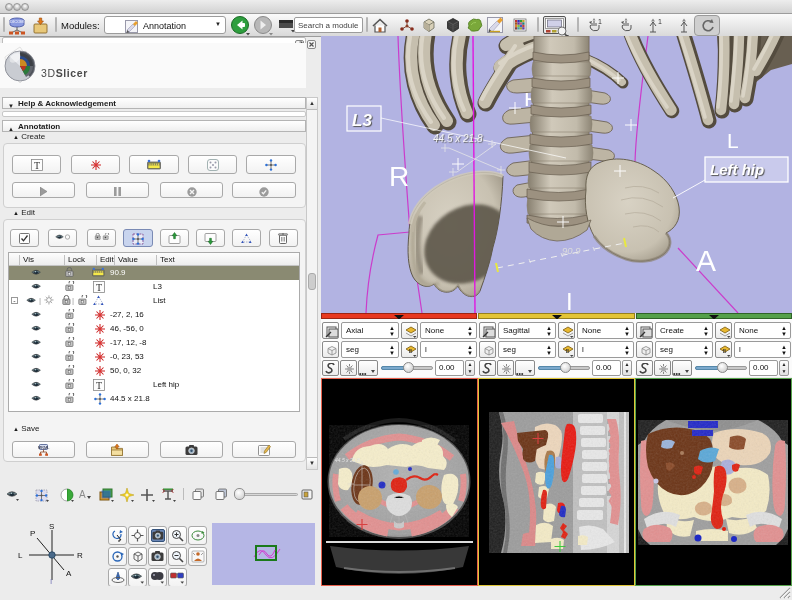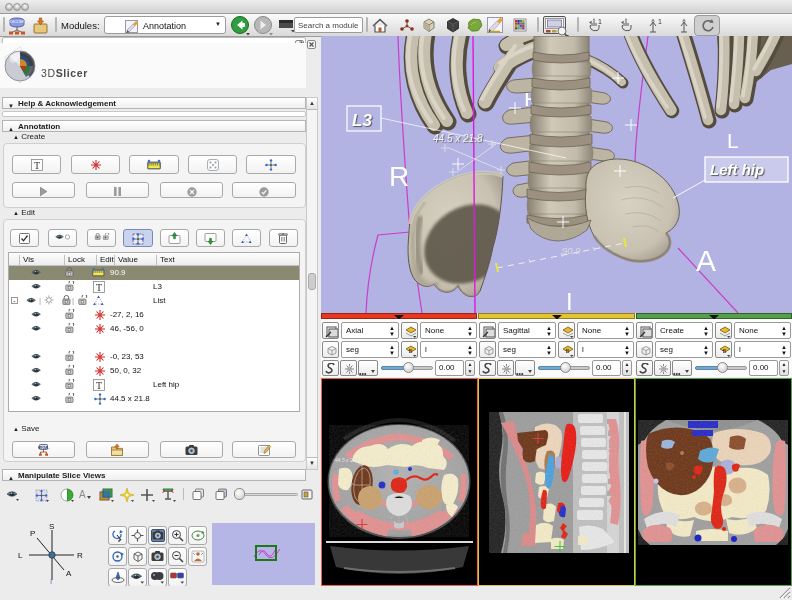--- a/index.html
+++ b/index.html
@@ -528,20 +528,36 @@
       <svg class="abs" style="left:55px;top:1px" width="12" height="12">
           <g transform="scale(0.9)">
             <use href="#lockopen"></use>
           </g>
         </svg>
       <svg class="abs" style="left:85px;top:1px" width="12" height="12">
           <use href="#fidstar"></use>
         </svg>
       <span class="abs" style="left:101px">46, -56, 0</span>
     </div>
+    <div class="trow" style="top:83px;">
+      <svg class="abs" style="left:22px;top:2px" width="12" height="10">
+          <g transform="scale(0.85)">
+            <use href="#eye"></use>
+          </g>
+        </svg>
+      <svg class="abs" style="left:55px;top:1px" width="12" height="12">
+          <g transform="scale(0.9)">
+            <use href="#lockopen"></use>
+          </g>
+        </svg>
+      <svg class="abs" style="left:85px;top:1px" width="12" height="12">
+          <use href="#fidstar"></use>
+        </svg>
+      <span class="abs" style="left:101px">-17, 12, -8</span>
+    </div>
     <div class="trow" style="top:97px;">
       <svg class="abs" style="left:22px;top:2px" width="12" height="10">
           <g transform="scale(0.85)">
             <use href="#eye"></use>
           </g>
         </svg>
       <svg class="abs" style="left:55px;top:1px" width="12" height="12">
           <g transform="scale(0.9)">
             <use href="#lockopen"></use>
           </g>
@@ -614,21 +630,20 @@
   <div class="btn" style="left:232px;top:404px;width:64px;height:17px;"><svg width="13" height="13" style="margin-top:2px">
         <use href="#notepad"></use>
       </svg></div>
 
   <div class="abs" style="left:306px;top:60px;width:12px;height:373px;background:#f4f4f4;border:1px solid #c8c8c8;">
     <div class="abs" style="left:0px;top:0px;width:10px;height:12px;background:linear-gradient(#fff,#e4e4e4);border-bottom:1px solid #bbb;text-align:center;font-size:6px;color:#333;line-height:11px;">▲</div>
     <div class="abs" style="left:0px;bottom:0px;width:10px;height:12px;background:linear-gradient(#fff,#e4e4e4);border-top:1px solid #bbb;text-align:center;font-size:6px;color:#333;line-height:11px;">▼</div>
     <div class="abs" style="left:1px;top:175px;width:8px;height:17px;background:#cdcdcd;border:1px solid #aaa;border-radius:3px;"></div>
   </div>
 
-  <div class="hbar" style="top:432px;"><span class="tri">▲</span>Manipulate Slice Views</div>
   <div id="msv-icons" class="abs" style="left:0;top:449px;width:320px;height:17px;">
     <svg class="abs" style="left:6px;top:3px" width="14" height="12">
         <use href="#eye"></use>
         <path d="M10 10 l3 0 l-1.5 2 Z" fill="#444"></path>
       </svg>
     <svg class="abs" style="left:34px;top:2px" width="16" height="14">
       <rect x="2" y="2" width="11" height="11" fill="#dde" stroke="#99a" stroke-width="0.8" stroke-dasharray="1.5 1"></rect>
       <g transform="translate(1.5,1.5)">
           <use href="#cross4"></use>
         </g>

